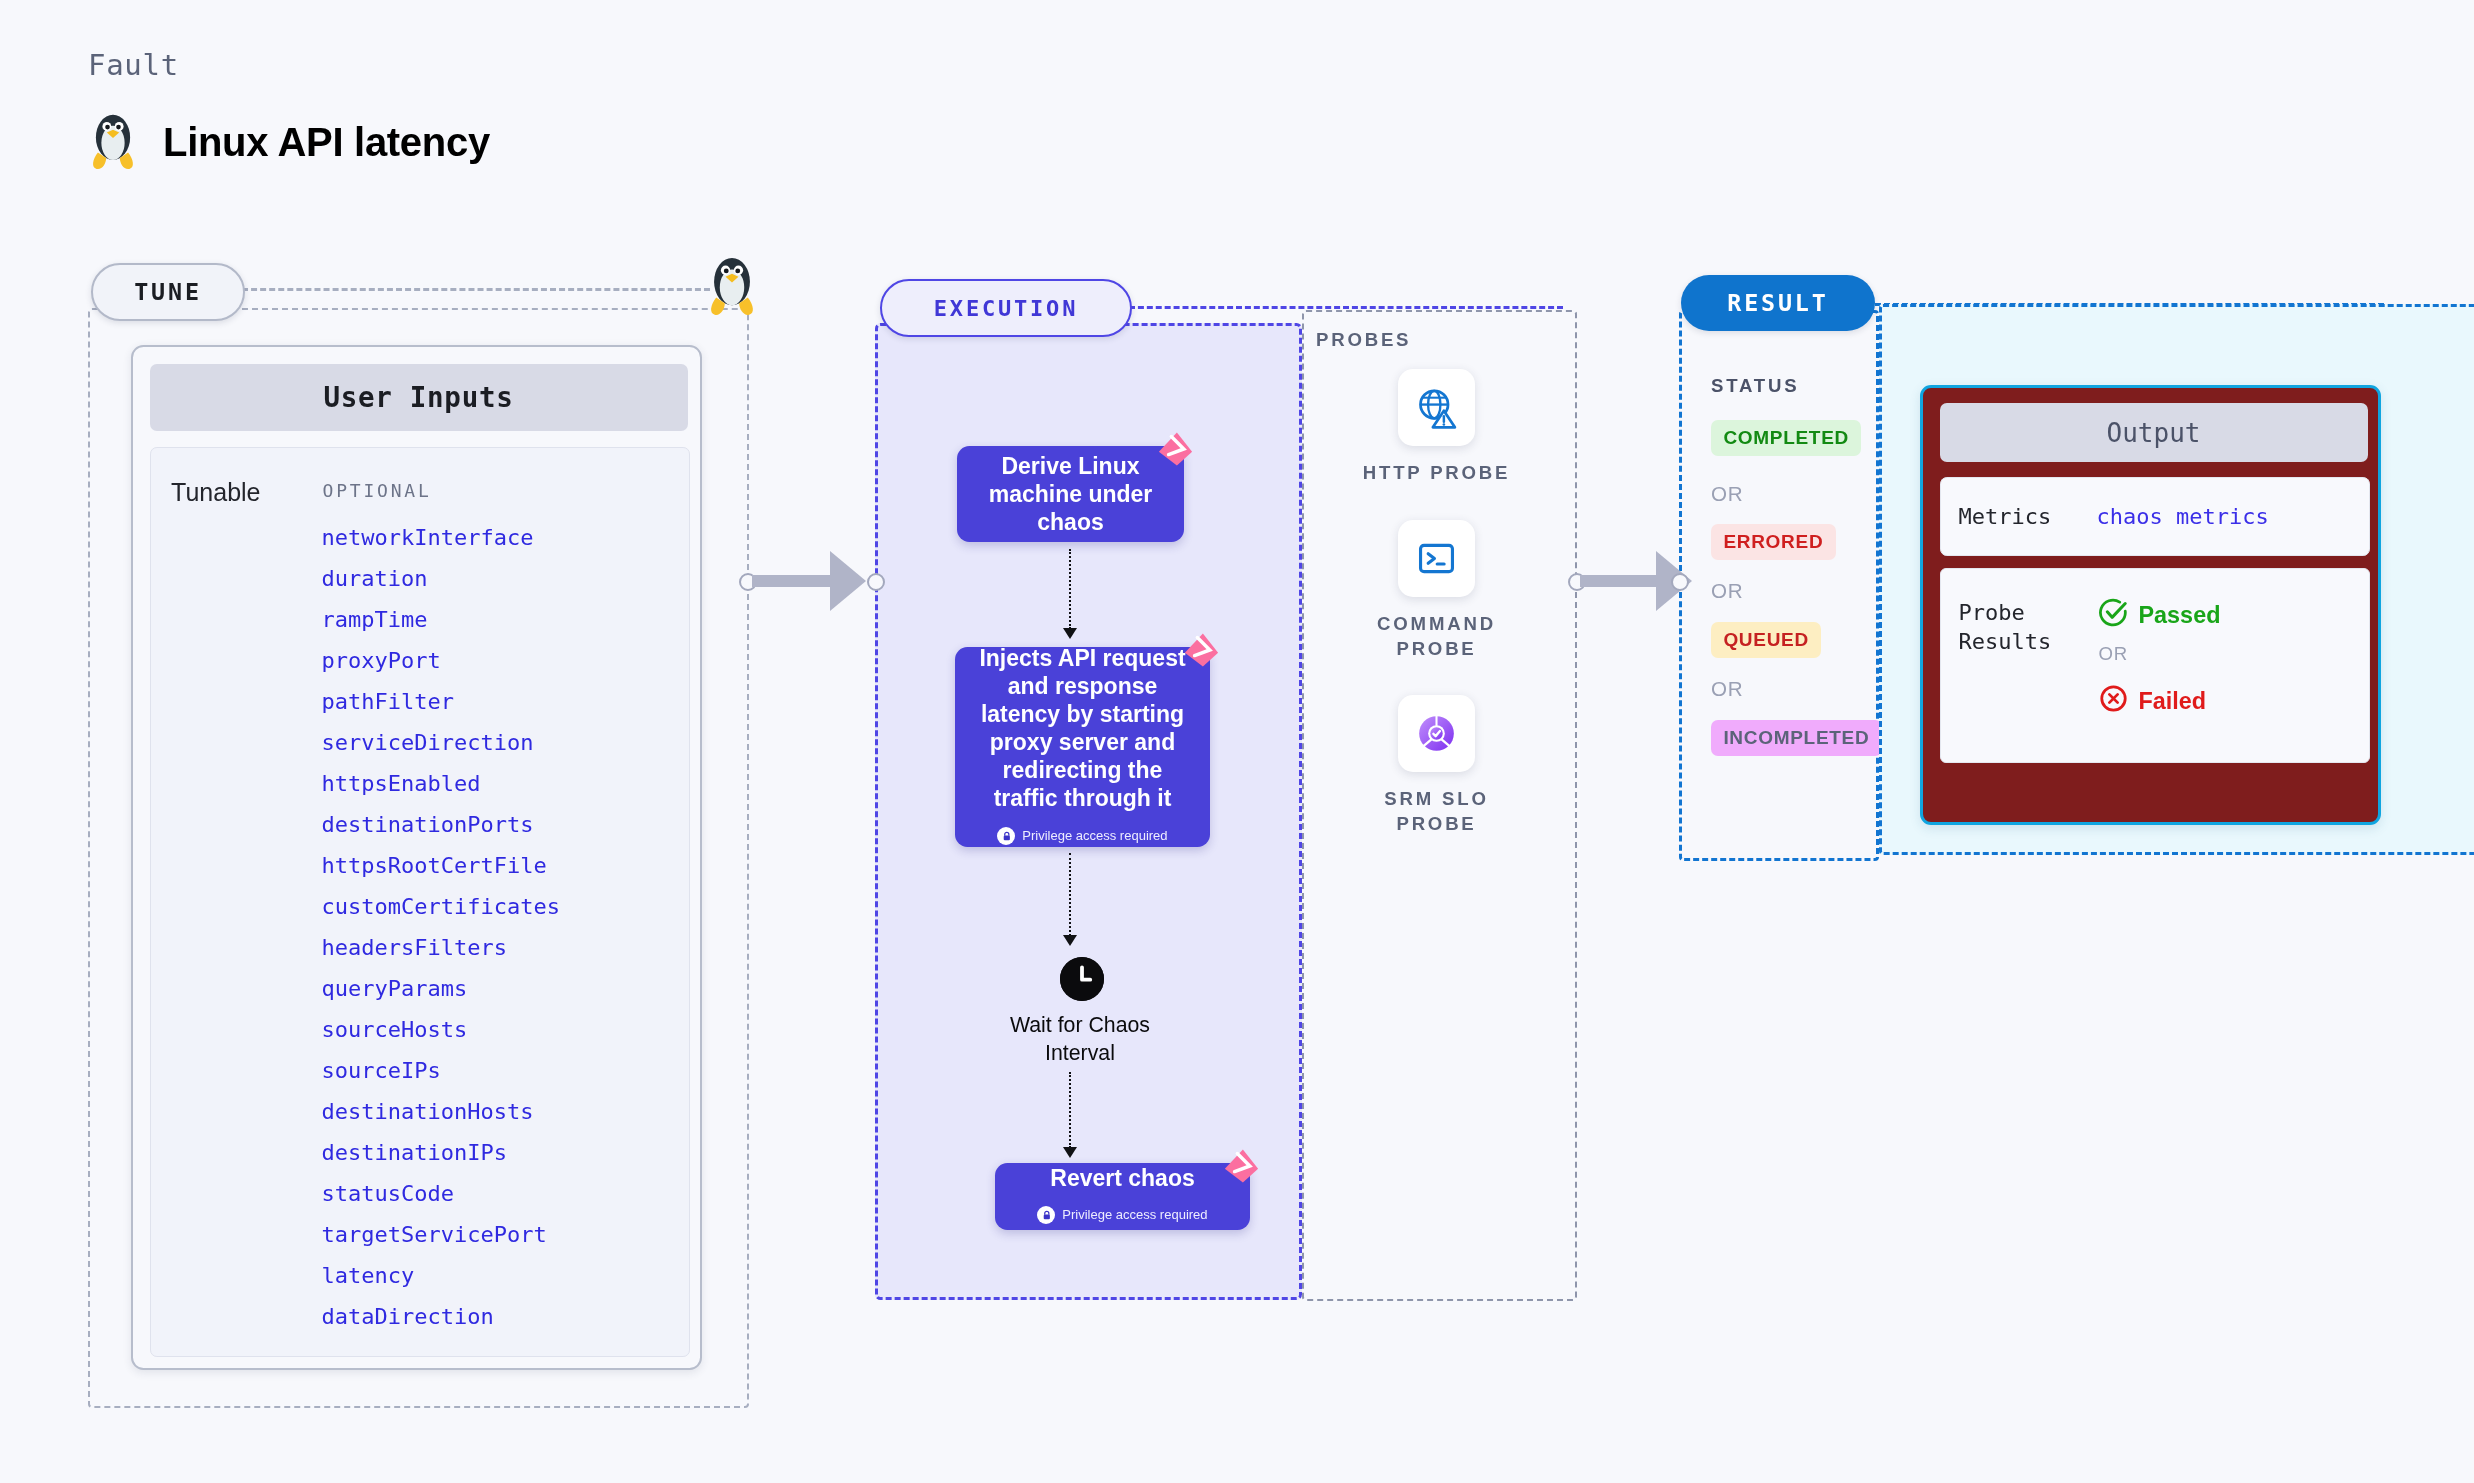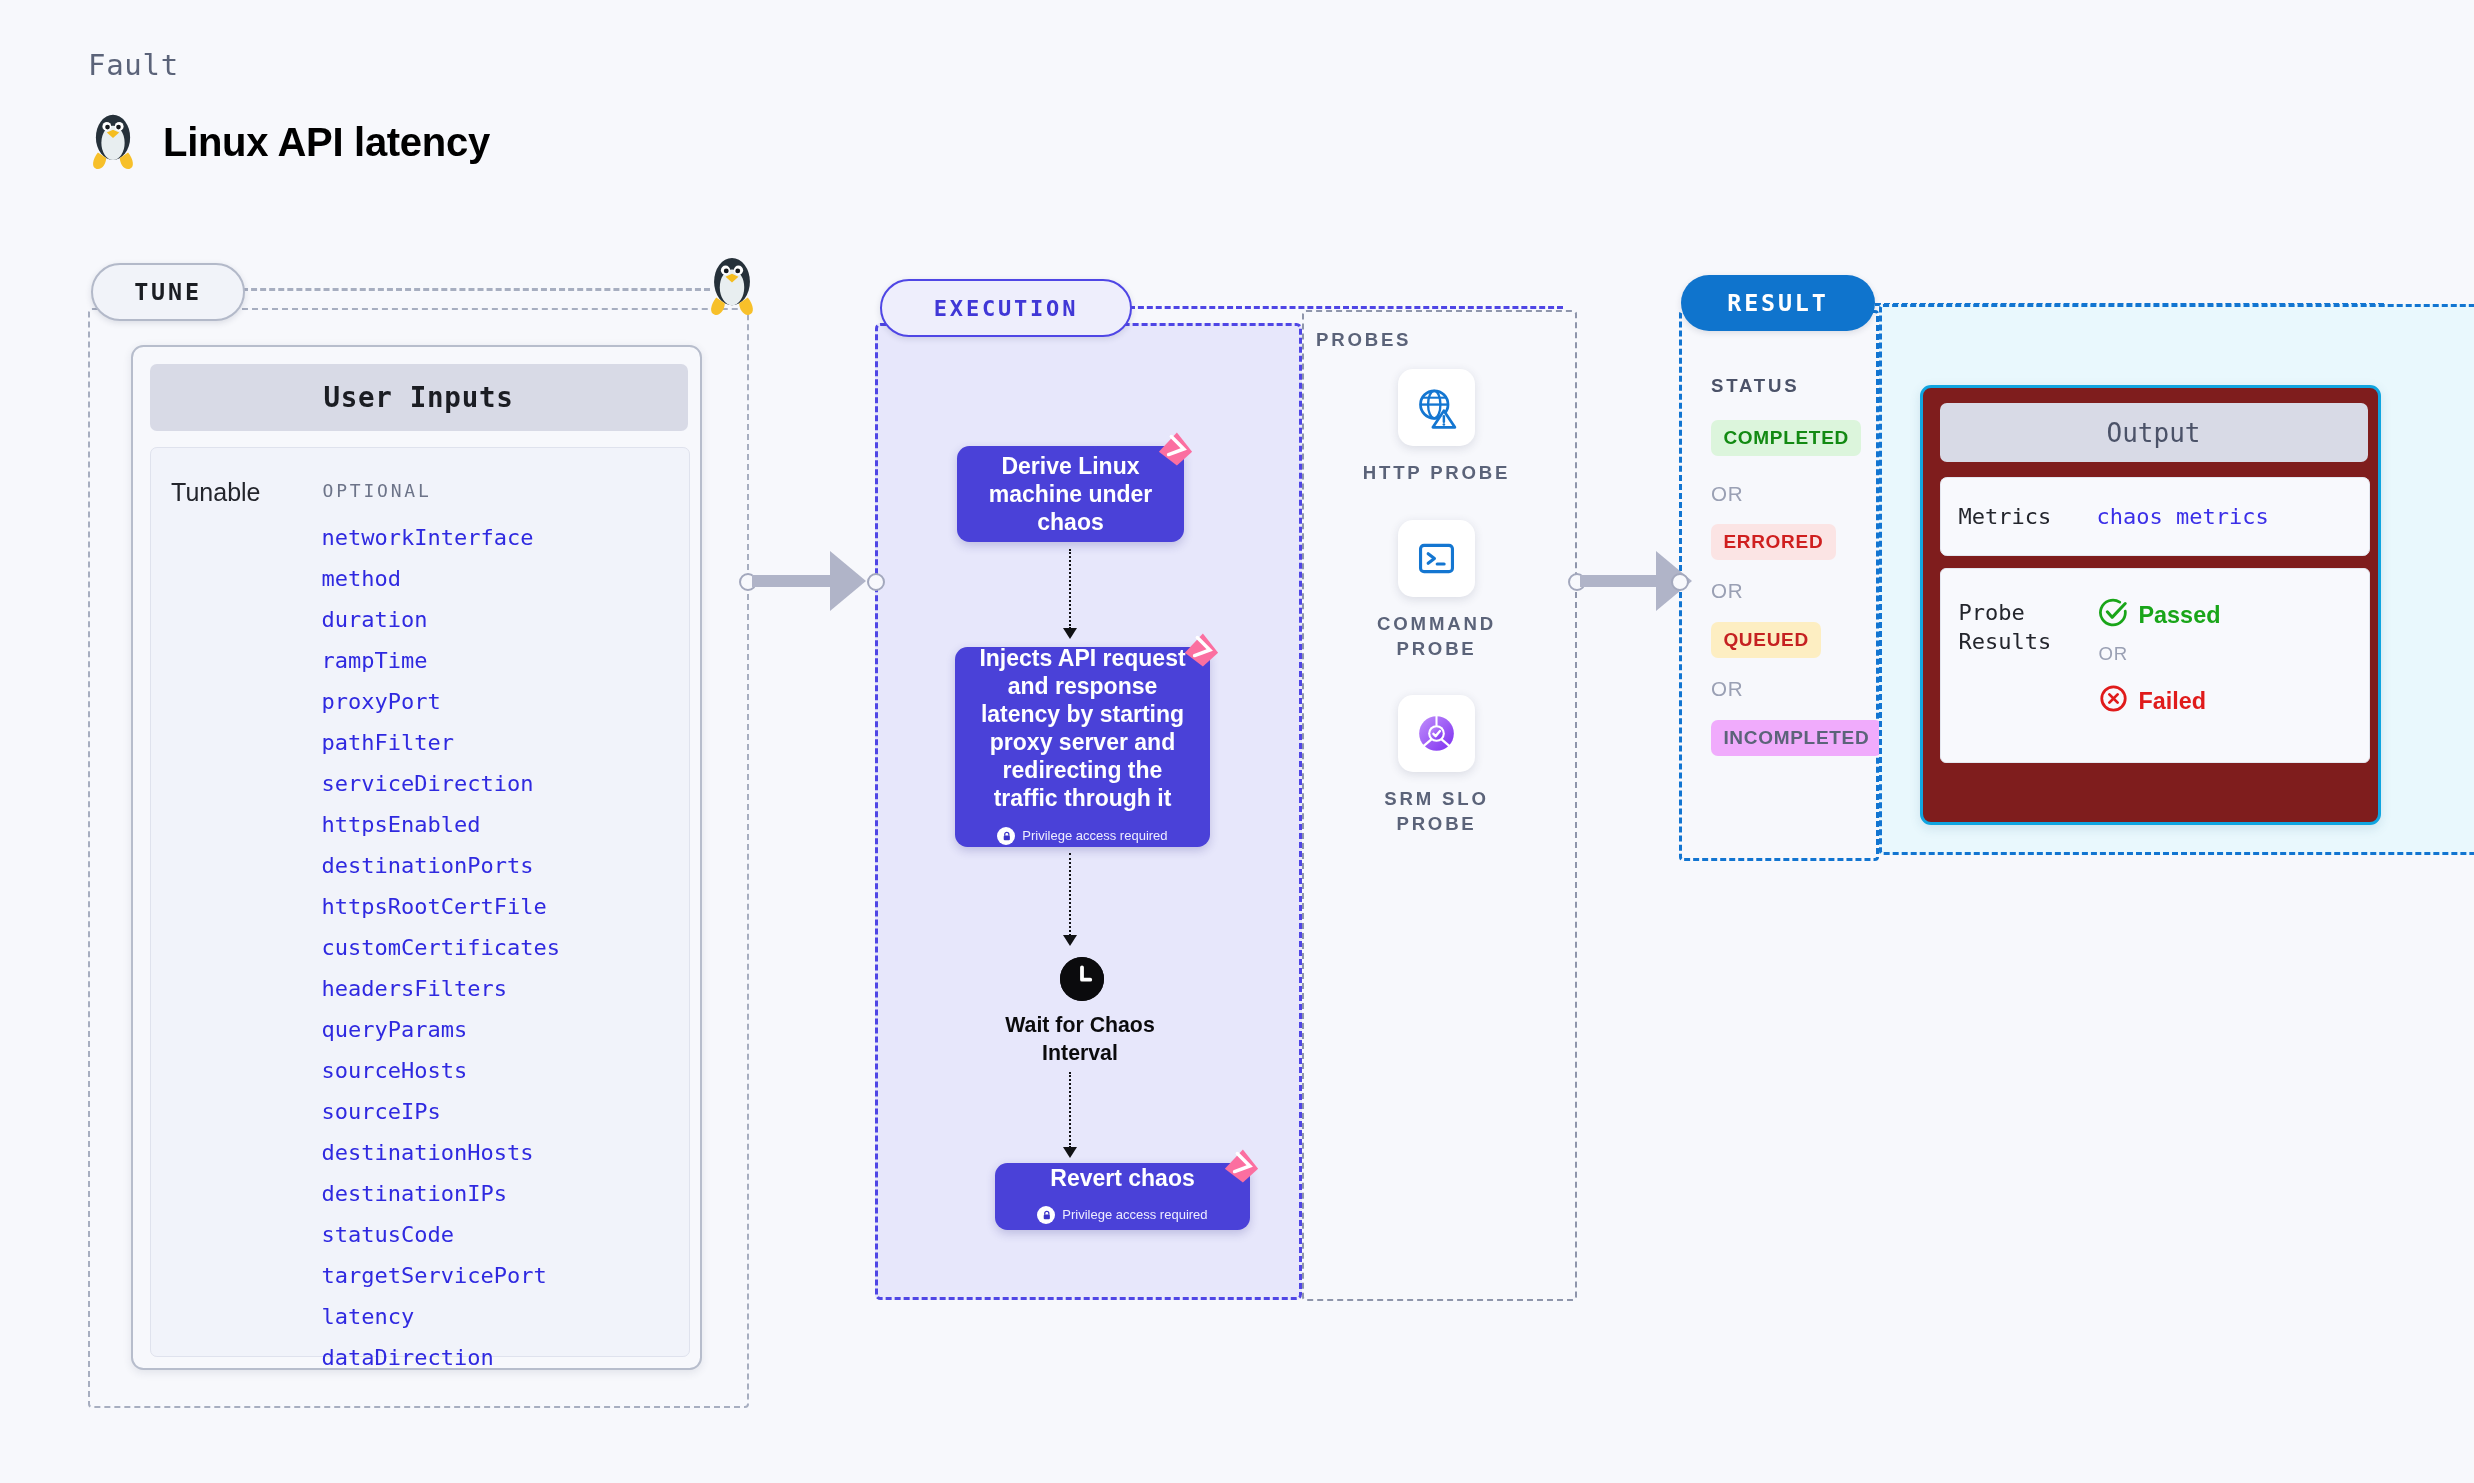--- a/index.html
+++ b/index.html
@@ -109,21 +109,21 @@
     position:absolute;width:0;height:0;
     border-left:7.6px solid transparent;border-right:7.6px solid transparent;
     border-top:11.7px solid #101114;
   }
   #wait-clock{
     position:absolute;left:1060px;top:957px;width:44px;height:44px;
     border-radius:50%;background:#0b0b0d;
   }
   #wait-label{
     position:absolute;left:977px;top:1012px;width:206px;text-align:center;
-    font-size:21.3px;font-weight:bold;color:#0b0b0d;line-height:27.5px;
+    font-size:21.3px;font-weight:normal;color:#0b0b0d;line-height:27.5px;
   }
 
   
   #probes-panel{left:1302px;top:310px;width:275px;height:991px;
     border:2.8px dashed #8e95ab;border-radius:4.1px;background:transparent;}
   #probes-title{
     position:absolute;left:1316px;top:329px;
     font-size:18.6px;font-weight:bold;color:#5b6379;letter-spacing:2.8px;
   }
   .probe{position:absolute;width:165px;display:flex;flex-direction:column;align-items:center;}
@@ -243,21 +243,20 @@
   </svg>
 </div>
 
 <div class="card" id="user-inputs-card">
   <div id="user-inputs-hdr">User Inputs</div>
   <div id="tunable-box">
     <div id="tunable-label">Tunable</div>
     <div id="optional-label">OPTIONAL</div>
     <div id="param-list">
         <div class="param">networkInterface</div>
-        <div class="param">method</div>
         <div class="param">duration</div>
         <div class="param">rampTime</div>
         <div class="param">proxyPort</div>
         <div class="param">pathFilter</div>
         <div class="param">serviceDirection</div>
         <div class="param">httpsEnabled</div>
         <div class="param">destinationPorts</div>
         <div class="param">httpsRootCertFile</div>
         <div class="param">customCertificates</div>
         <div class="param">headersFilters</div>

